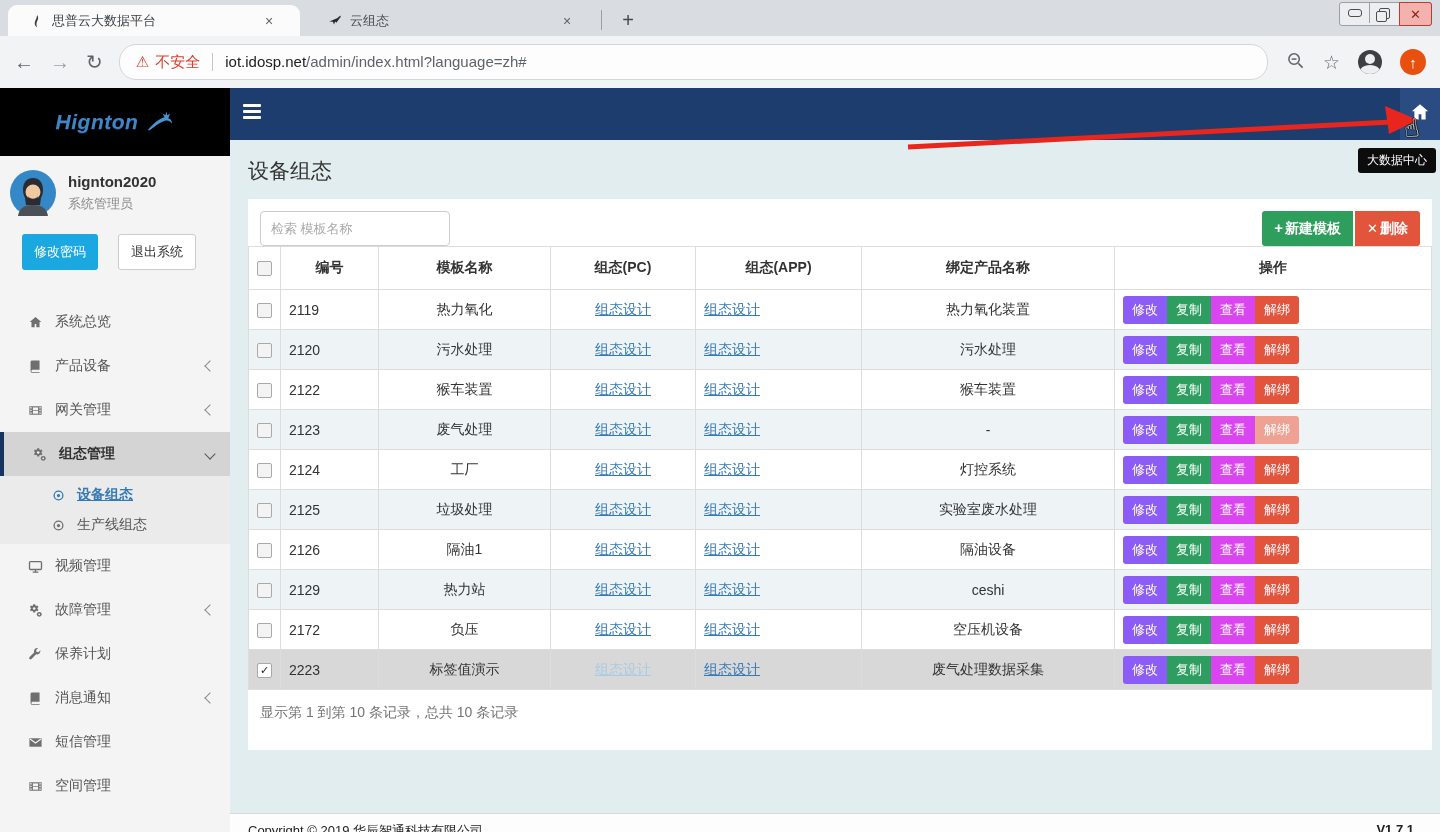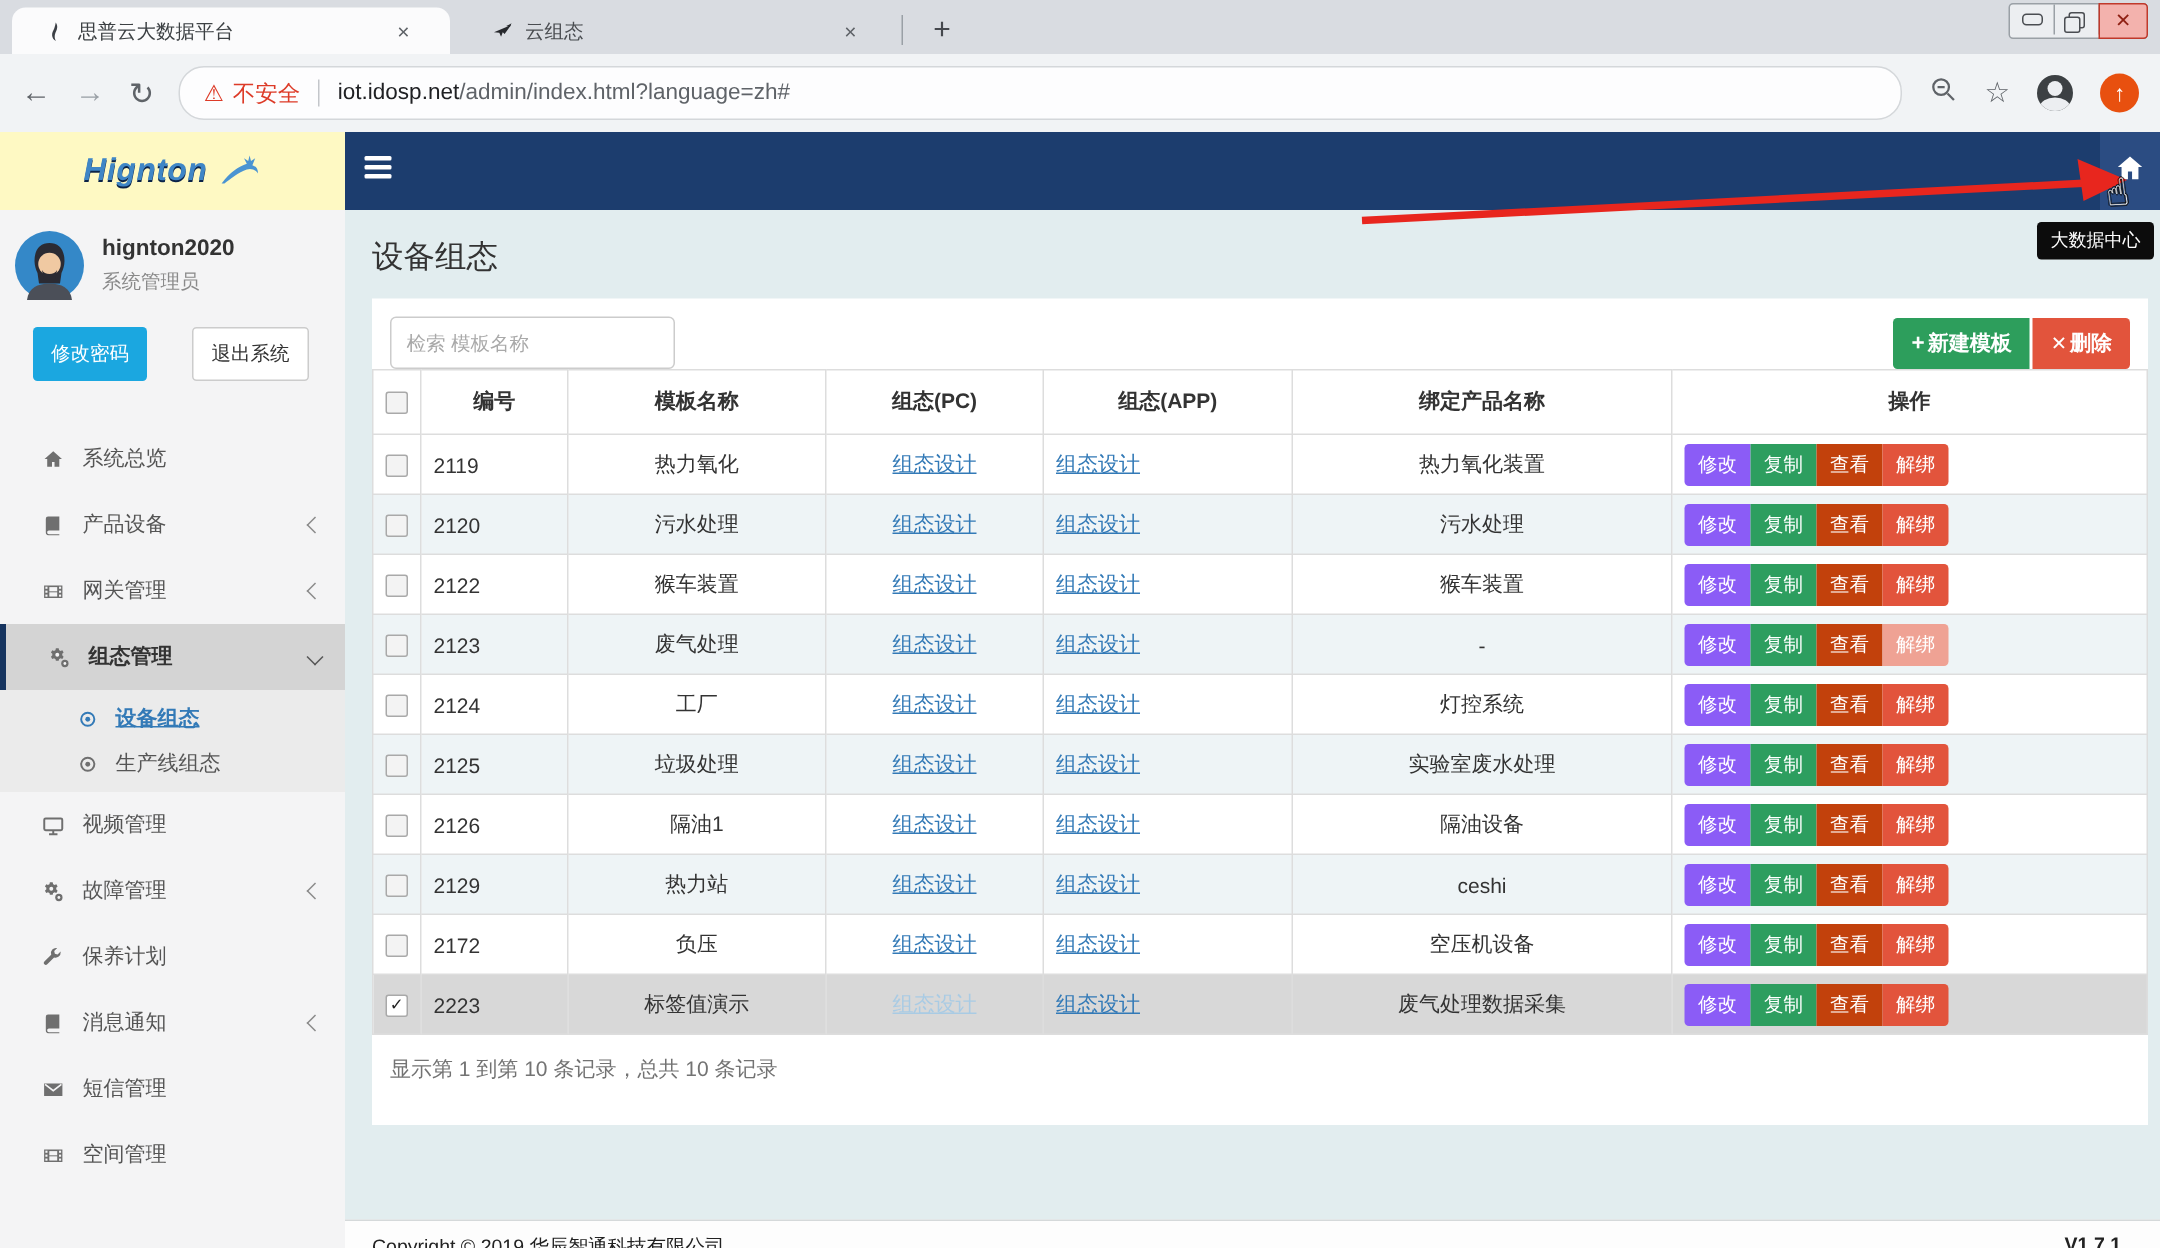--- a/index.html
+++ b/index.html
@@ -39,28 +39,28 @@
   .addr-icons{display:flex;align-items:center;gap:18px}
   .star{font-size:19px;color:#5f6368}
   .star::before{content:"☆"}
   .b-avatar{width:24px;height:24px;border-radius:50%;background:#3c4043;position:relative;overflow:hidden}
   .b-avatar::before{content:"";position:absolute;left:7px;top:4px;width:10px;height:10px;border-radius:50%;background:#eceef1}
   .b-avatar::after{content:"";position:absolute;left:2px;top:15px;width:20px;height:12px;border-radius:50%;background:#eceef1}
   .ext-btn{width:26px;height:26px;border-radius:50%;background:#e8500f;color:#fff;display:flex;align-items:center;justify-content:center;font-size:15px;font-weight:bold}
   .ext-btn::before{content:"↑"}
   
   .sidebar{position:absolute;top:88px;left:0;width:230px;bottom:0;background:#f4f4f5;z-index:5}
-  .side-head{height:52px;background:#fef9c3;display:flex;align-items:center;justify-content:center;gap:4px}
+  .side-head{height:68px;background:#000000;display:flex;align-items:center;justify-content:center;gap:4px}
   .logo-text{color:#3f86c6;font-size:21px;font-weight:bold;font-style:italic;letter-spacing:.5px;text-shadow:0 1px 0 #0b2348}
   .usercard{display:flex;align-items:center;padding:14px 0 0 10px}
   .u-avatar{width:46px;height:46px;border-radius:50%;flex:none}
   .u-meta{margin-left:12px}
   .u-name{font-size:15px;font-weight:bold;color:#333}
   .u-role{font-size:13px;color:#8a8a8a;margin-top:5px}
-  .side-btns{display:flex;gap:30px;padding:18px 0 0 22px}
+  .side-btns{display:flex;gap:20px;padding:18px 0 0 22px}
   .btn-pass{background:#1ba7e0;color:#fff;border:none;border-radius:3px;font-size:13px;padding:8px 12px;font-family:inherit}
   .btn-logout{background:#fff;color:#333;border:1px solid #ccc;border-radius:3px;font-size:13px;padding:8px 12px;font-family:inherit}
   .menu{margin-top:30px}
   .mi{display:flex;align-items:center;height:44px;padding:0 16px 0 28px;font-size:14px;color:#555;box-sizing:border-box}
   .mi .micon{width:27px;color:#6f6f6f;display:inline-flex;align-items:center;font-size:15px}
   .mi.active{background:#d4d4d4;border-left:4px solid #16345f;color:#333;font-weight:bold}
   .submenu{background:#ebebeb;padding:4px 0}
   .smi{display:flex;align-items:center;height:30px;padding-left:52px;font-size:14px;color:#555}
   .smi .micon{width:25px;color:#6f6f6f;display:inline-flex}
   .smi.active{color:#337ab7}
@@ -93,21 +93,21 @@
   .grid tr.selected td{background:#d8d8d8}
   td.c-id{text-align:left;padding-left:8px}
   td.c-app{text-align:left;padding-left:8px}
   td.c-ops{text-align:left;padding-left:8px}
   .tlink{color:#337ab7;text-decoration:underline;cursor:pointer}
   .tlink.dis{color:#a9cbe4}
   .bgroup{display:inline-flex}
   .abtn{border:none;color:#fff;font-size:13px;padding:5px 9px;font-family:inherit;cursor:pointer}
   .abtn:first-child{border-radius:3px 0 0 3px}
   .abtn:last-child{border-radius:0 3px 3px 0}
-  .a0{background:#8b5cf6}.a1{background:#2d9e5f}.a2{background:#c2410c}.a3{background:#e2543c}
+  .a0{background:#8b5cf6}.a1{background:#2d9e5f}.a2{background:#d946ef}.a3{background:#e2543c}
   .abtn.dis{background:#efa294}
   .cb{display:inline-block;width:13px;height:13px;border:1px solid #a9a9a9;border-radius:2px;background:#f3f3f3;vertical-align:middle;line-height:13px}
   .cb.checked{background:#fff}
   .cb.checked::after{content:"✓";font-size:11px;font-weight:bold;color:#222;display:block;text-align:center;line-height:13px}
   .summary{margin:14px 0 16px;font-size:14px;color:#737373}
   
   .appfooter{position:absolute;left:230px;right:0;bottom:0;height:18px;background:#fdfdfd;border-top:1px solid #d5d9da;z-index:6;overflow:hidden}
   .copyright{position:absolute;left:18px;top:8px;font-size:13px;color:#222}
   .version{position:absolute;right:26px;top:8px;font-size:13px;color:#222;font-weight:bold}
   

